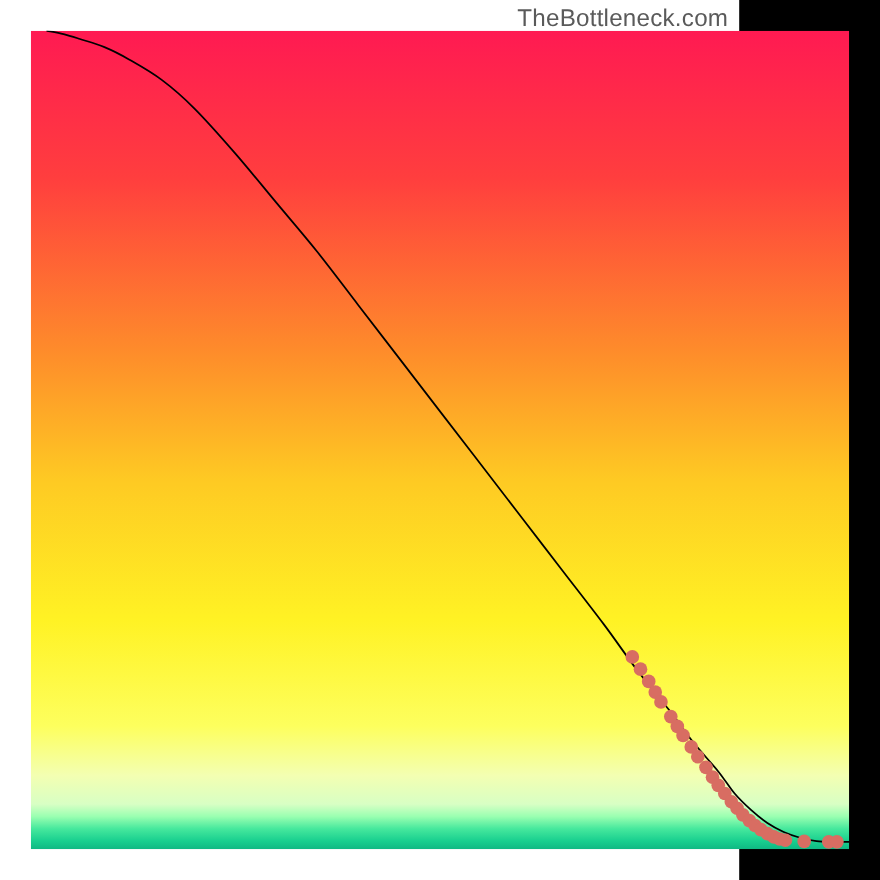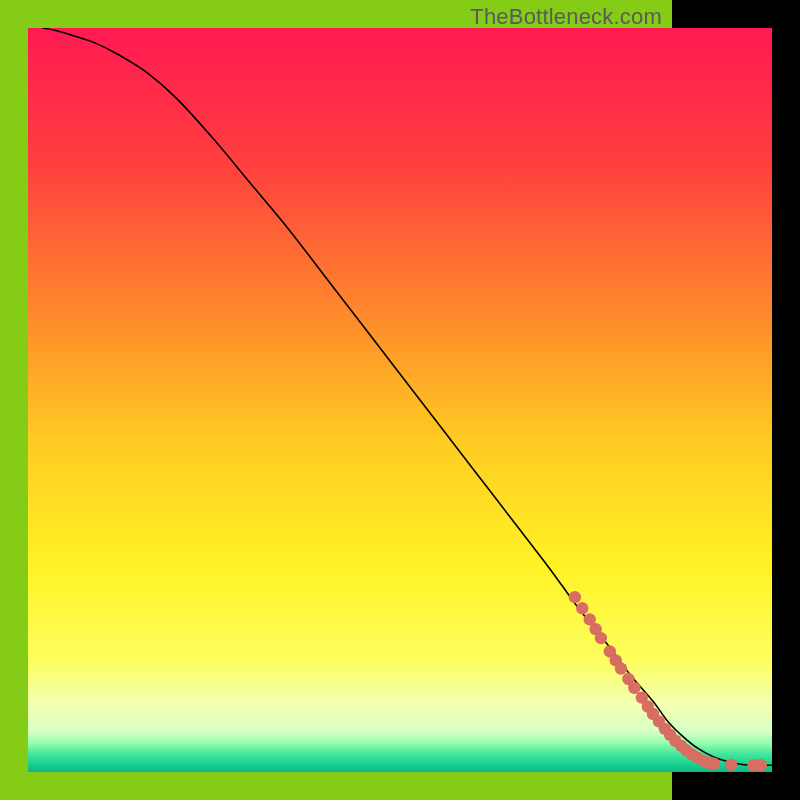--- a/index.html
+++ b/index.html
@@ -8,21 +8,21 @@
     width: 800px;
     height: 800px;
     background: #000;
     overflow: hidden;
     font-family: Arial, Helvetica, sans-serif;
   }
   .frame {
     position: relative;
     width: 672px;
     height: 800px;
-    background: #84cc16;
+    background: #ffffff;
   }
   .watermark {
     position: absolute;
     top: 4px;
     right: 10px;
     color: #5a5a5a;
     font-size: 22px;
     font-weight: 500;
     letter-spacing: 0.2px;
     z-index: 30;

